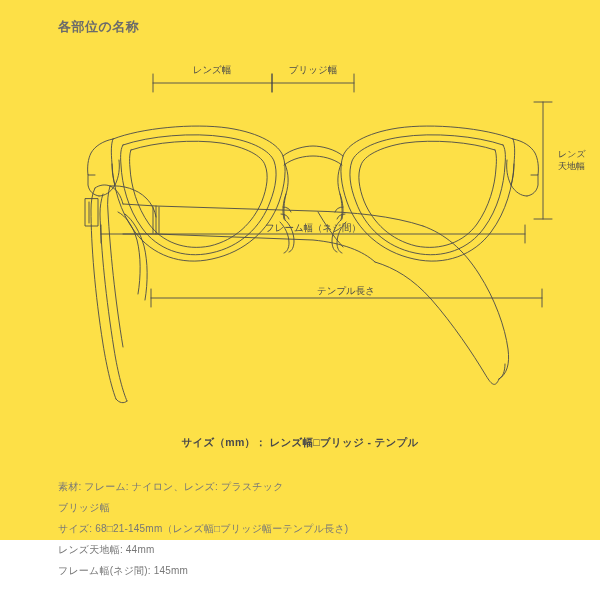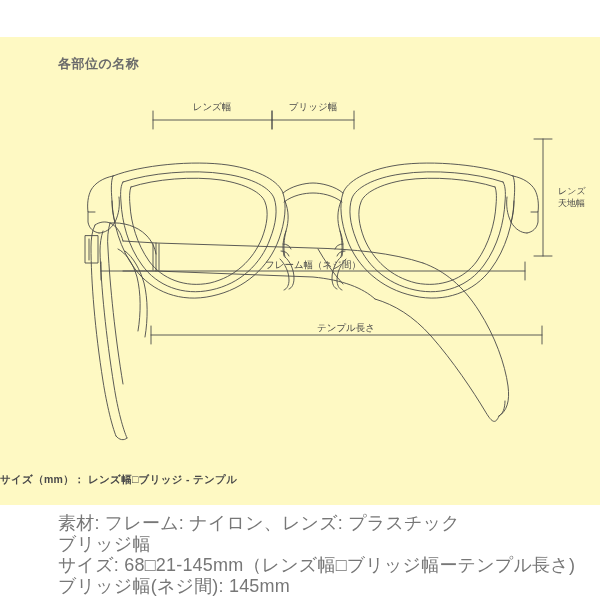--- a/index.html
+++ b/index.html
@@ -11,23 +11,22 @@
     width: 600px;
     height: 600px;
     font-family: "Liberation Sans", "DejaVu Sans", sans-serif;
     color: #6f6f6f;
     position: relative;
     overflow: hidden;
   }
   #page {
     position: relative;
     width: 600px;
-    height: 468px;
-    background: #fef9c3;
-    margin-top: 37px;
+    height: 540px;
+    background: #fde047;
   }
   .page-title {
     position: absolute;
     left: 58px;
     top: 18px;
     font-size: 13px;
     font-weight: bold;
     color: #6b6b6b;
     letter-spacing: 0.5px;
   }
@@ -49,31 +48,31 @@
   .dim-label-small {
     font-family: "Liberation Sans", "DejaVu Sans", sans-serif;
     font-size: 9px;
     fill: #4a4a4a;
   }
   .caption {
     position: absolute;
     left: 0;
     top: 436px;
     width: 600px;
-    text-align: left;
+    text-align: center;
     font-size: 10.5px;
     font-weight: bold;
     color: #4a4a4a;
     letter-spacing: 0.3px;
   }
   .specs {
     position: absolute;
     left: 58px;
     top: 476px;
-    font-size: 18px;
+    font-size: 10px;
     line-height: 21px;
     color: #777777;
     letter-spacing: 0.2px;
   }
   .specs div {
     white-space: nowrap;
   }
 </style>
 </head>
 <body>
@@ -258,16 +257,17 @@
       <text class="dim-label" x="333" y="250" text-anchor="middle">テンプル長さ</text>
     </svg>
   </div>
 
   <div class="caption">サイズ（mm）： レンズ幅□ブリッジ - テンプル</div>
 
   <div class="specs">
     <div>素材: フレーム: ナイロン、レンズ: プラスチック</div>
     <div>ブリッジ幅</div>
     <div>サイズ: 68□21-145mm（レンズ幅□ブリッジ幅ーテンプル長さ)</div>
-    <div>ブリッジ幅(ネジ間): 145mm</div>
+    <div>レンズ天地幅: 44mm</div>
+    <div>フレーム幅(ネジ間): 145mm</div>
   </div>
 
 </div>
 
 </body></html>

